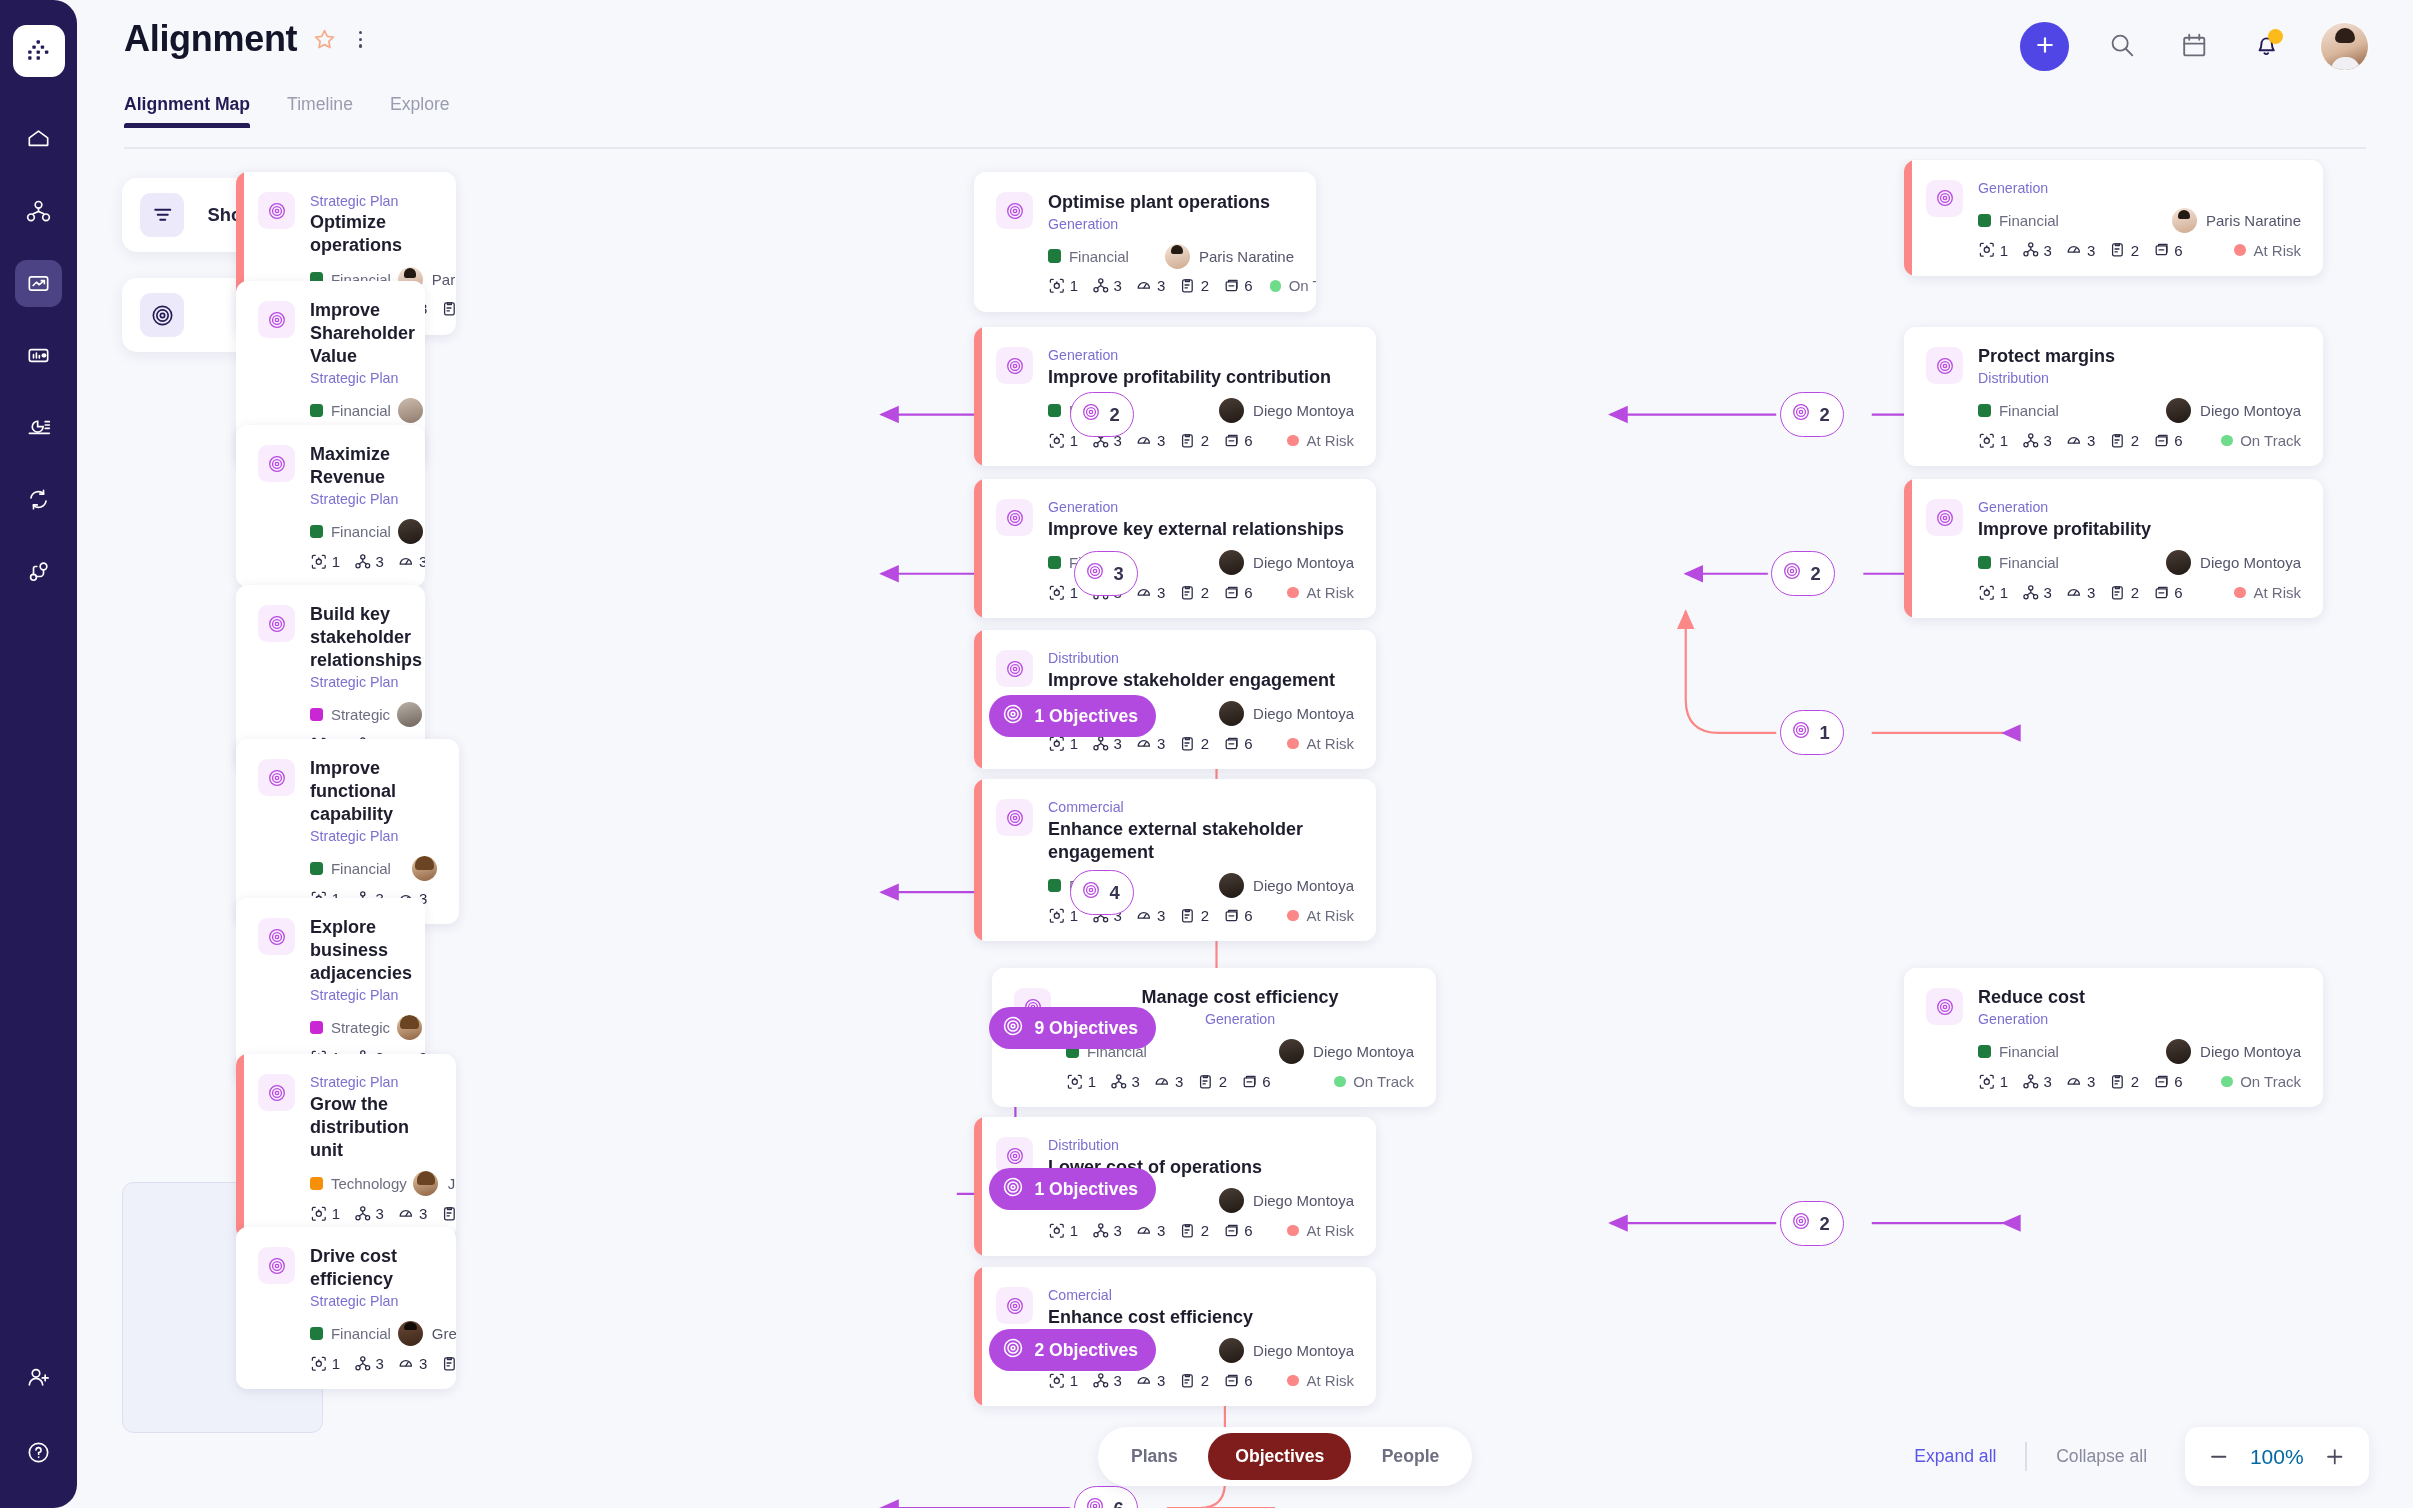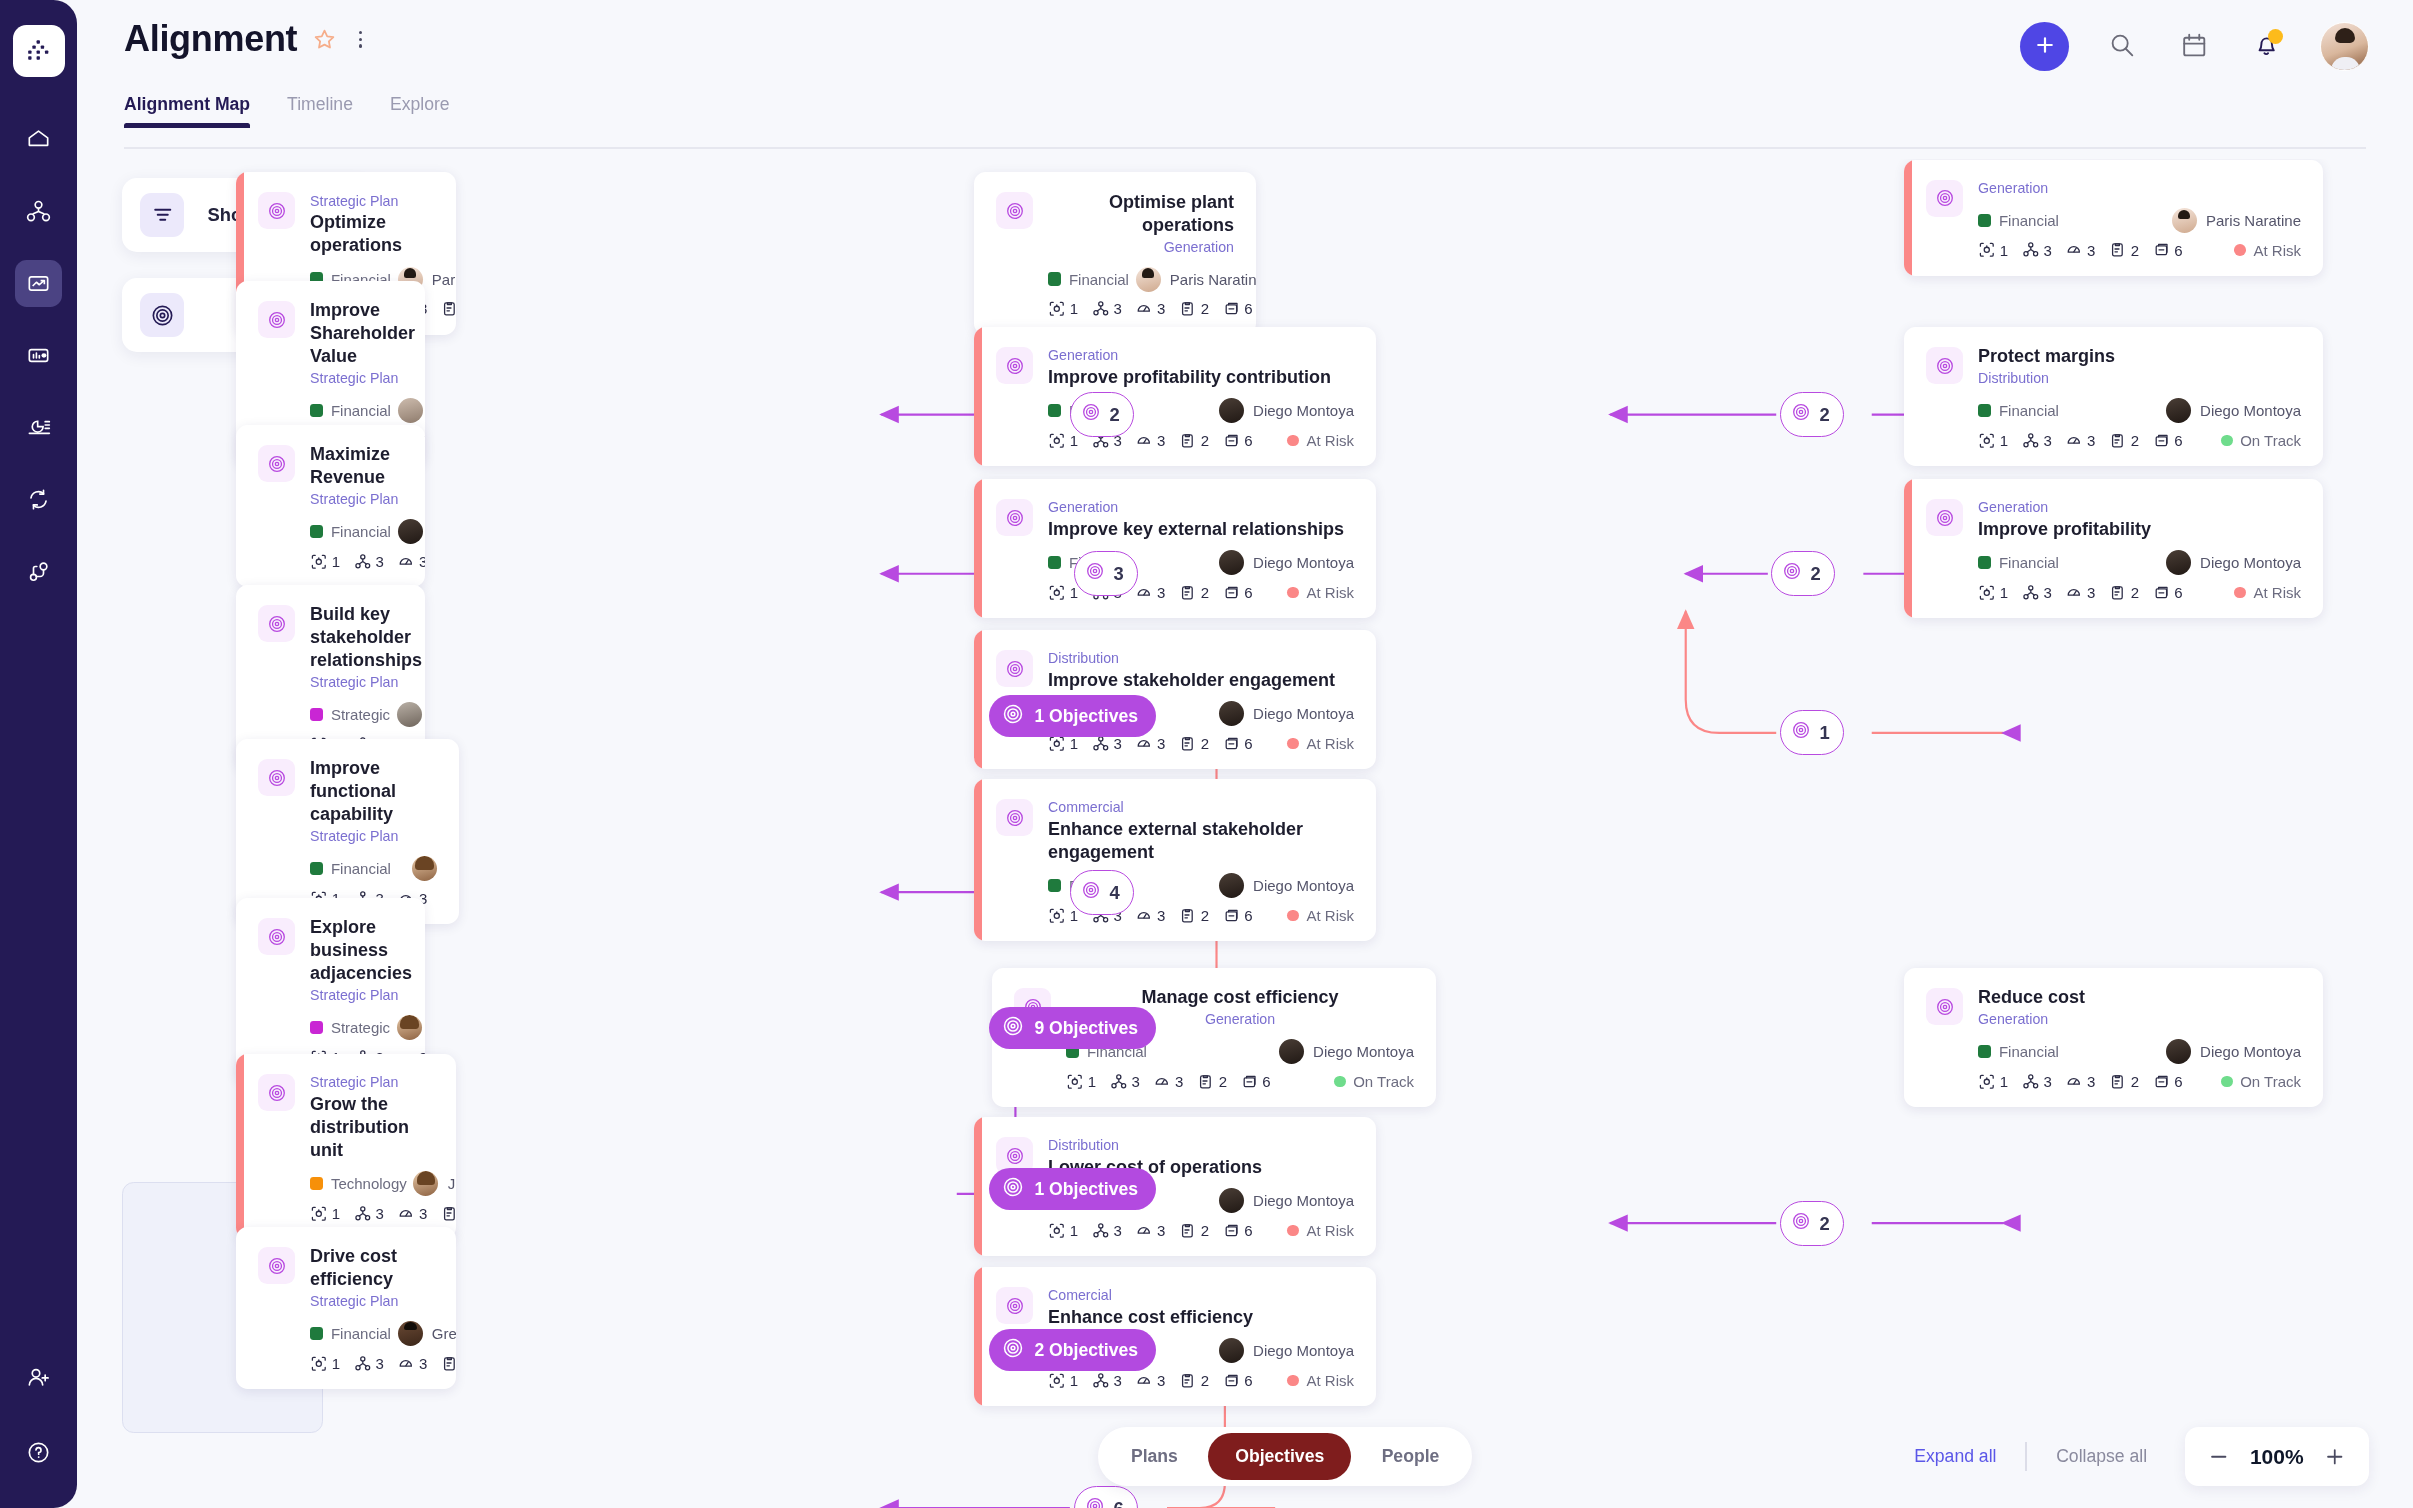--- a/index.html
+++ b/index.html
@@ -144,21 +144,21 @@
   .seg-btn { height:47px; padding:0 27px; border-radius:23.5px; display:flex; align-items:center;
              font-size:17.6px; font-weight:700; color:#6e6e82; }
   .seg-btn.active { background:#7f1d1d; color:#fff; }
 
   #bottom-right { position:absolute; right:44px; bottom:22px; display:flex; align-items:center; gap:29px; }
   #expand-all { font-size:17.6px; color:#5b57e8; }
   .vrule { width:1.7px; height:28.5px; background:#dcdde8; }
   #collapse-all { font-size:17.6px; color:#8a8a9e; }
   #zoomctl { height:59px; background:#fff; border-radius:13.4px; box-shadow:0 3.4px 13.4px rgba(35,26,85,.08);
              display:flex; align-items:center; gap:18.4px; padding:0 22px; margin-left:8.4px; }
-  #zoom-level { font-size:21px; color:#0f172a; font-weight:700; }
+  #zoom-level { font-size:21px; color:#0369a1; font-weight:400; }
   .zbtn { width:25px; height:25px; display:flex; align-items:center; justify-content:center; }
 </style>
 </head>
 <body>
 
 <div id="rail">
   <div class="logo">
     <svg width="28.5" height="28.5" viewBox="0 0 34 34">
       <g fill="#241a55">
         <rect x="15" y="4" width="4" height="4" rx="1"></rect>
@@ -856,21 +856,21 @@
                 <svg width="17.6" height="17.6" viewBox="0 0 22 22" fill="none" stroke="#2c2c46" stroke-width="1.6" stroke-linecap="round" stroke-linejoin="round">
                   <rect x="4.5" y="3.5" width="12" height="15" rx="2"></rect>
                   <path d="M8 3.5h5v2.2H8z"></path>
                   <path d="M7.5 10h5M7.5 13.5h3"></path>
                 </svg>
               </span>
             </span>
           </div>
         </div>
       </div>
-      <div class="card" style="left: 897px; top: 13.4px; width: 282px; text-align: right;">
+      <div class="card" style="left: 897px; top: 13.4px; width: 342px;">
         <span class="card-ico">
           <svg width="20" height="20" viewBox="0 0 26 26" fill="none" stroke="#b84ae0" stroke-width="1.7">
             <circle cx="13" cy="13" r="9.5"></circle>
             <circle cx="13" cy="13" r="5.8"></circle>
             <circle cx="13" cy="13" r="2.2"></circle>
           </svg>
         </span>
         <div class="card-body">
           <div class="c-title">Optimise plant operations</div>
           <div class="c-sub">Generation</div>

